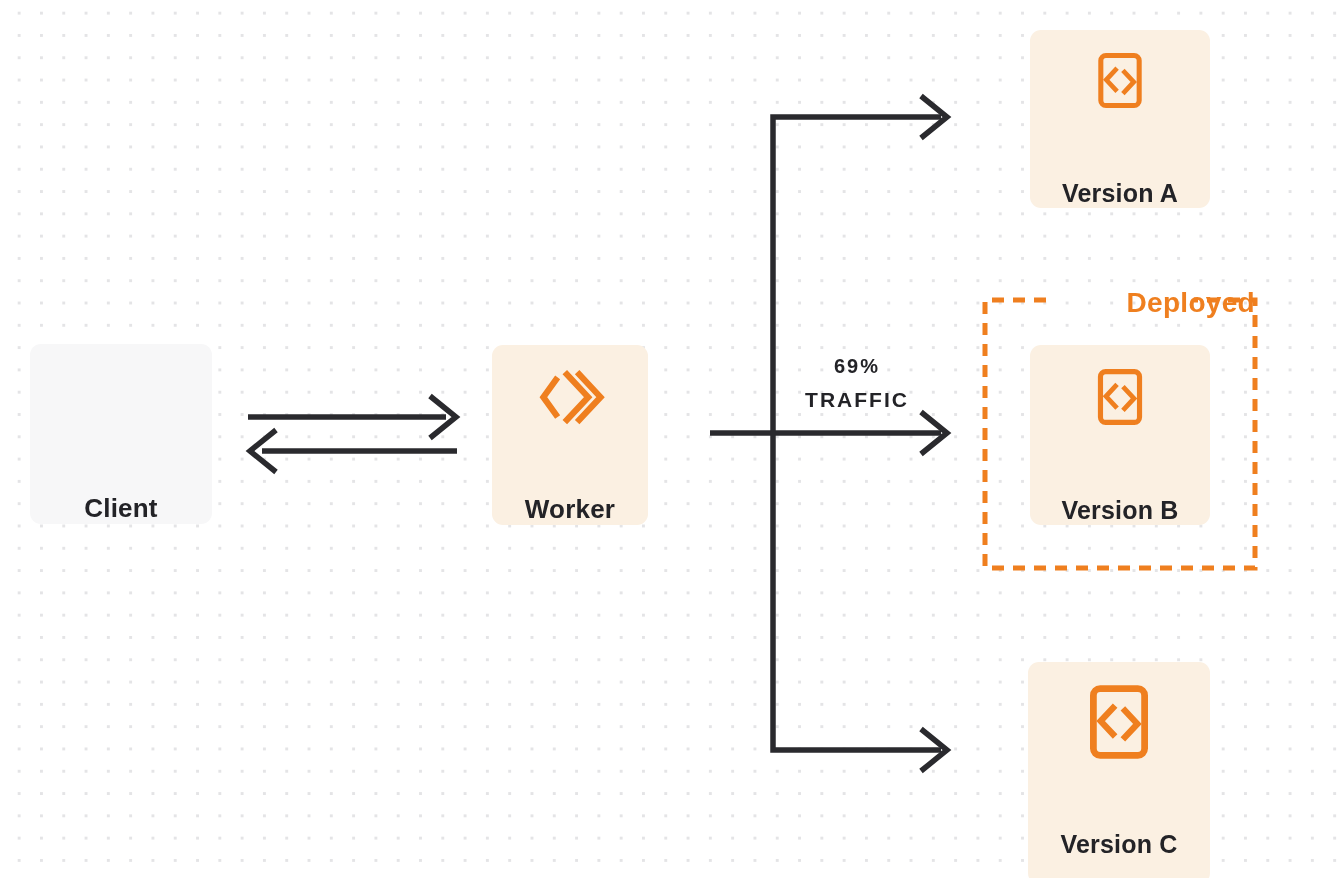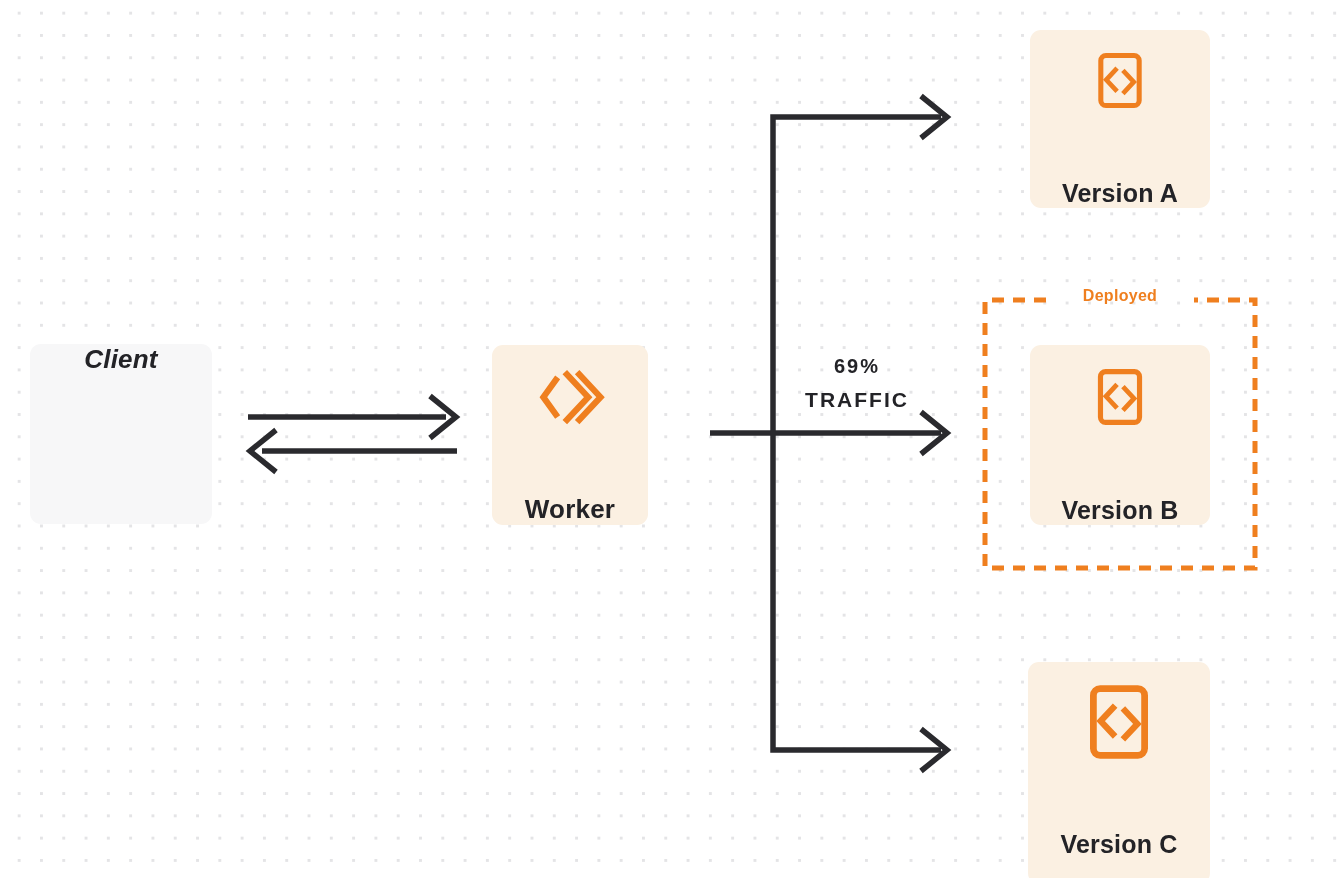--- a/index.html
+++ b/index.html
@@ -51,22 +51,21 @@
     display: flex;
     flex-direction: column;
     align-items: center;
     color: var(--label-dark);
     gap: 45px;
   }
   .node--client {
     left: 30px; top: 344px;
     width: 182px; height: 180px;
     background: var(--client-gray);
-    justify-content: flex-start;
-    font-style: italic;
+    justify-content: flex-end;
   }
   .node--cream { background: var(--node-cream); }
   .node--worker {
     left: 492px; top: 345px;
     width: 156px; height: 180px;
     padding-top: 20px;
   }
   .node--version-a { left: 1030px; top: 30px;  width: 180px; height: 178px; padding-top: 23px; }
   .node--version-b { left: 1030px; top: 345px; width: 180px; height: 180px; padding-top: 24px; text-align: right; }
   .node--version-c { left: 1028px; top: 662px; width: 182px; height: 222px; padding-top: 23px; }
@@ -94,23 +93,23 @@
     stroke: var(--accent-orange);
     fill: none;
     stroke-linejoin: miter;
     stroke-linecap: butt;
   }
 
   .deployed-label {
     position: absolute;
     left: 985px; top: 287px;
     width: 270px;
-    text-align: center;
+    text-align: right;
     font-weight: bold;
-    font-size: 16px;
+    font-size: 28px;
     color: var(--accent-orange);
     letter-spacing: 0.3px;
   }
 
   .traffic-label {
     position: absolute;
     left: 757px; top: 350px;
     width: 200px;
     text-align: center;
     font-weight: bold;

